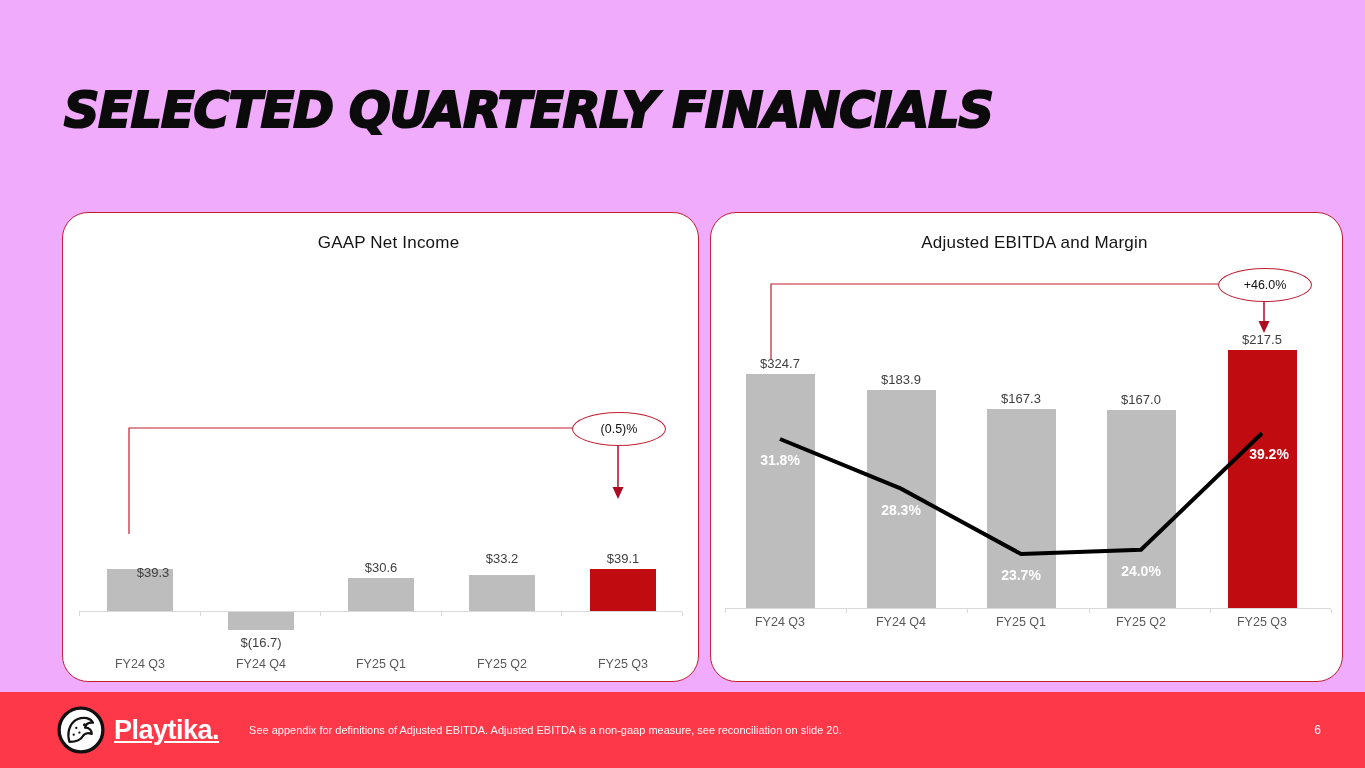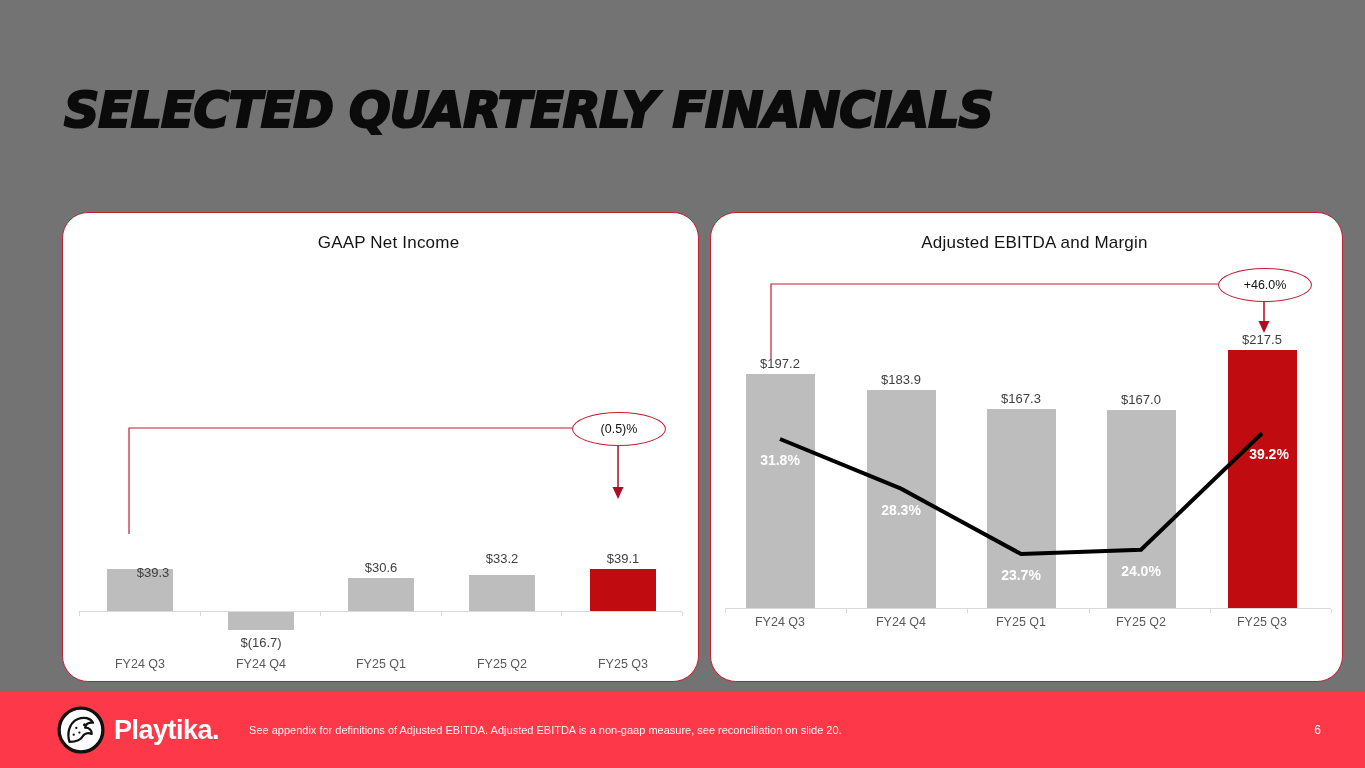--- a/index.html
+++ b/index.html
@@ -1,16 +1,16 @@
 <!DOCTYPE html>
 <html><head>
 <meta charset="utf-8">
 <style>
   html,body{margin:0;padding:0;background:#fff;}
-  .slide{position:relative;width:1365px;height:768px;background:#737373;overflow:hidden;
+  .slide{position:relative;width:1365px;height:768px;background:#f0abfc;overflow:hidden;
          font-family:"Liberation Sans",sans-serif;}
 
   
   .slide-title{position:absolute;left:64px;top:82px;margin:0;
     font-family:"DejaVu Sans",sans-serif;font-weight:900;font-style:italic;
     font-size:49px;color:#0b0b0b;-webkit-text-stroke:2.2px #0b0b0b;
     letter-spacing:-1px;white-space:nowrap;}
 
   
   .card{position:absolute;top:212px;height:468px;background:#fff;
@@ -36,21 +36,21 @@
         justify-content:center;font-size:12.5px;color:#111;z-index:6;}
   #card-gaap .callout{left:509px;top:199px;}
   #card-ebitda .callout{left:507px;top:55px;}
 
   
   .footer{position:absolute;left:0;right:0;top:692px;height:76px;display:flex;
         align-items:center;}
   .logo-wrap{display:flex;align-items:center;margin-left:56px;}
   .logo-icon{width:50px;height:50px;}
   .brand{margin-left:8px;color:#ffffff;font-weight:bold;font-size:27px;
-        letter-spacing:-0.5px;}
+        letter-spacing:-0.5px;text-decoration:underline;}
   .notes{margin-left:30px;color:rgba(255,255,255,.95);font-size:11px;line-height:16px;}
   .page-number{margin-left:auto;margin-right:44px;color:#ffffff;font-size:12px;}
 </style>
 </head>
 <body>
 
 <div class="slide">
 
   <h1 class="slide-title">SELECTED QUARTERLY FINANCIALS</h1>
 
@@ -92,21 +92,21 @@
     <div class="chart-title">Adjusted EBITDA and Margin</div>
     <div class="plot">
         <div class="axis" style="left: 14px; top: 395px; width: 606px; background: rgb(217, 217, 217);"></div>
         <div class="tick" style="left: 14px; top: 396px; background: rgb(217, 217, 217);"></div>
         <div class="tick" style="left: 135.2px; top: 396px; background: rgb(217, 217, 217);"></div>
         <div class="tick" style="left: 256.4px; top: 396px; background: rgb(217, 217, 217);"></div>
         <div class="tick" style="left: 377.6px; top: 396px; background: rgb(217, 217, 217);"></div>
         <div class="tick" style="left: 498.8px; top: 396px; background: rgb(217, 217, 217);"></div>
         <div class="tick" style="left: 620px; top: 396px; background: rgb(217, 217, 217);"></div>
         <div class="bar" style="left: 34.5px; width: 69px; top: 160.924px; height: 234.076px; background: rgb(189, 189, 189);"></div>
-        <div class="val-label" style="left: 69px; top: 142.924px;">$197.2</div>
+        <div class="val-label" style="left: 69px; top: 142.924px;">$324.7</div>
         <div class="cat-label" style="left: 69px; top: 402px;">FY24 Q3</div>
         <div class="bar" style="left: 155.5px; width: 69px; top: 176.711px; height: 218.289px; background: rgb(189, 189, 189);"></div>
         <div class="val-label" style="left: 190px; top: 158.711px;">$183.9</div>
         <div class="cat-label" style="left: 190px; top: 402px;">FY24 Q4</div>
         <div class="bar" style="left: 275.5px; width: 69px; top: 196.415px; height: 198.585px; background: rgb(189, 189, 189);"></div>
         <div class="val-label" style="left: 310px; top: 178.415px;">$167.3</div>
         <div class="cat-label" style="left: 310px; top: 402px;">FY25 Q1</div>
         <div class="bar" style="left: 395.5px; width: 69px; top: 196.771px; height: 198.229px; background: rgb(189, 189, 189);"></div>
         <div class="val-label" style="left: 430px; top: 178.771px;">$167.0</div>
         <div class="cat-label" style="left: 430px; top: 402px;">FY25 Q2</div>

